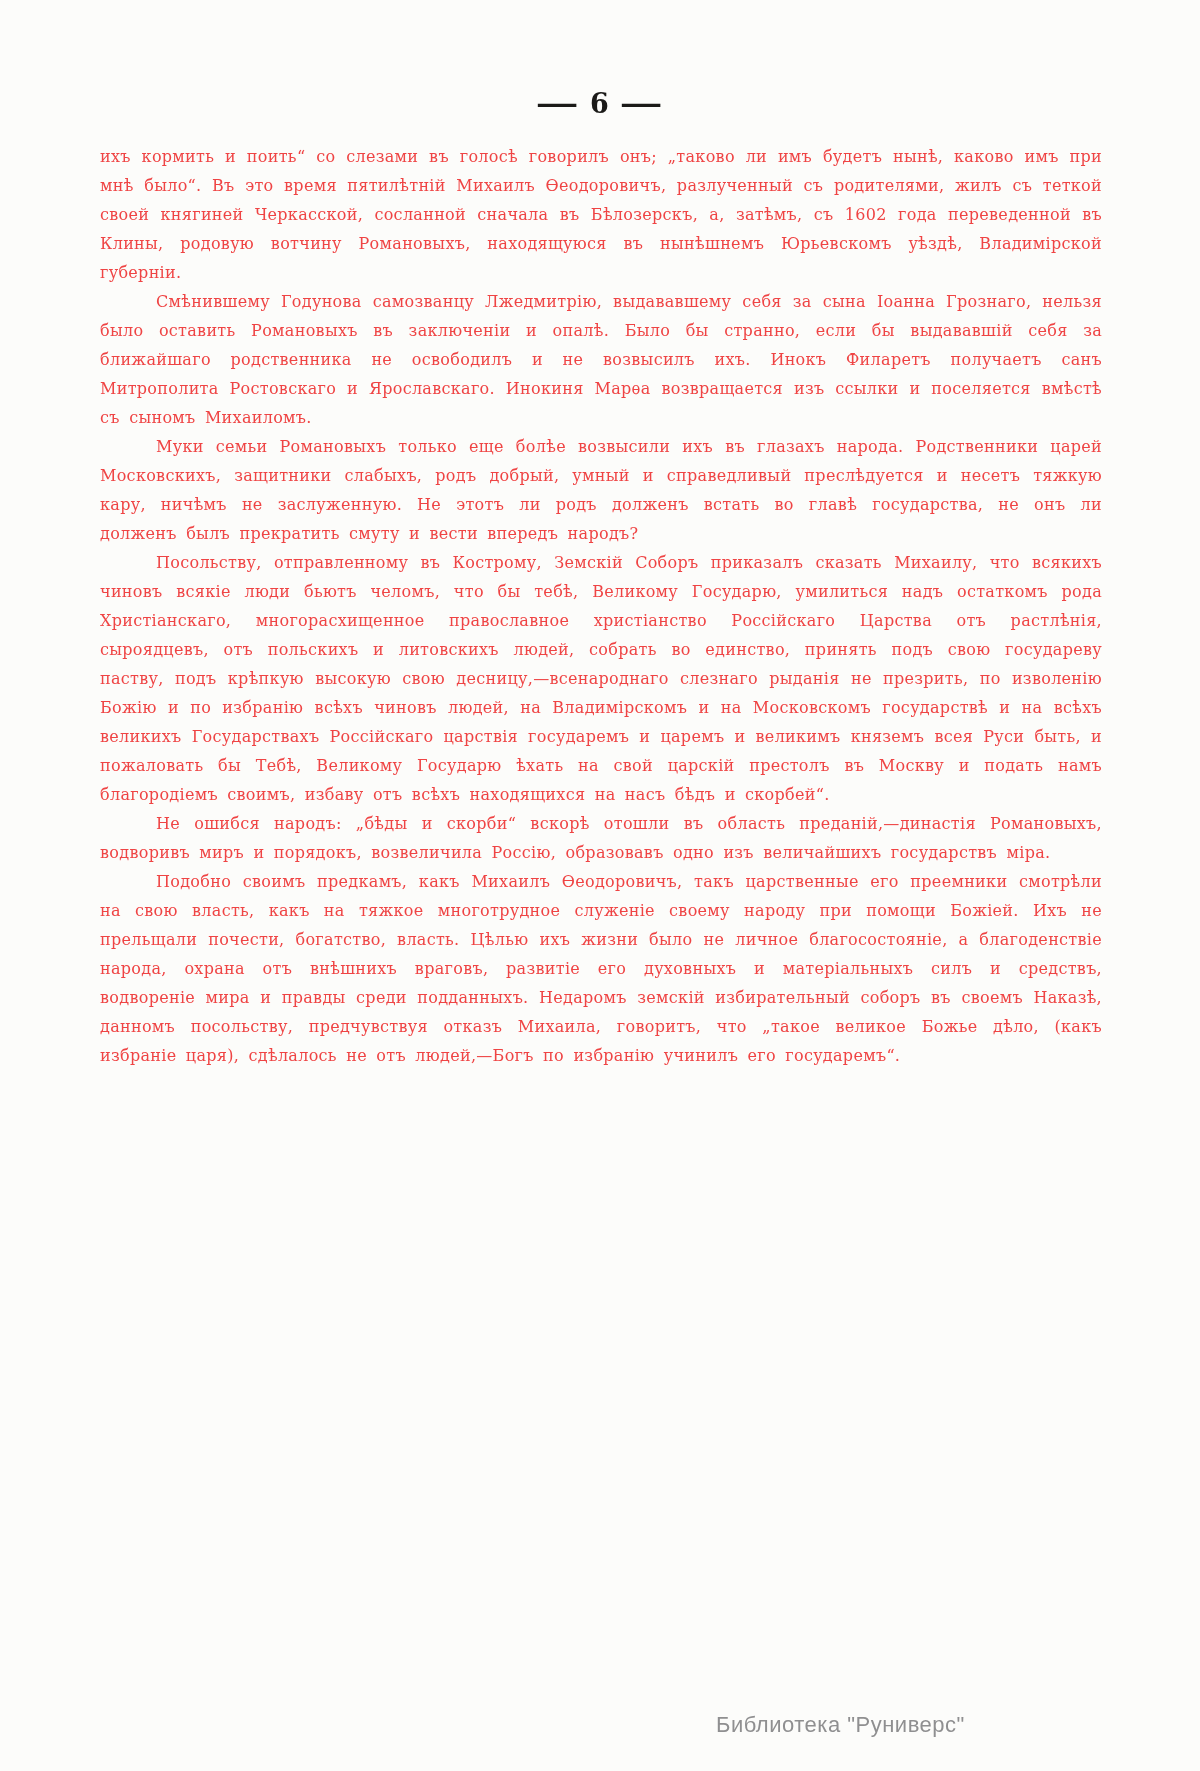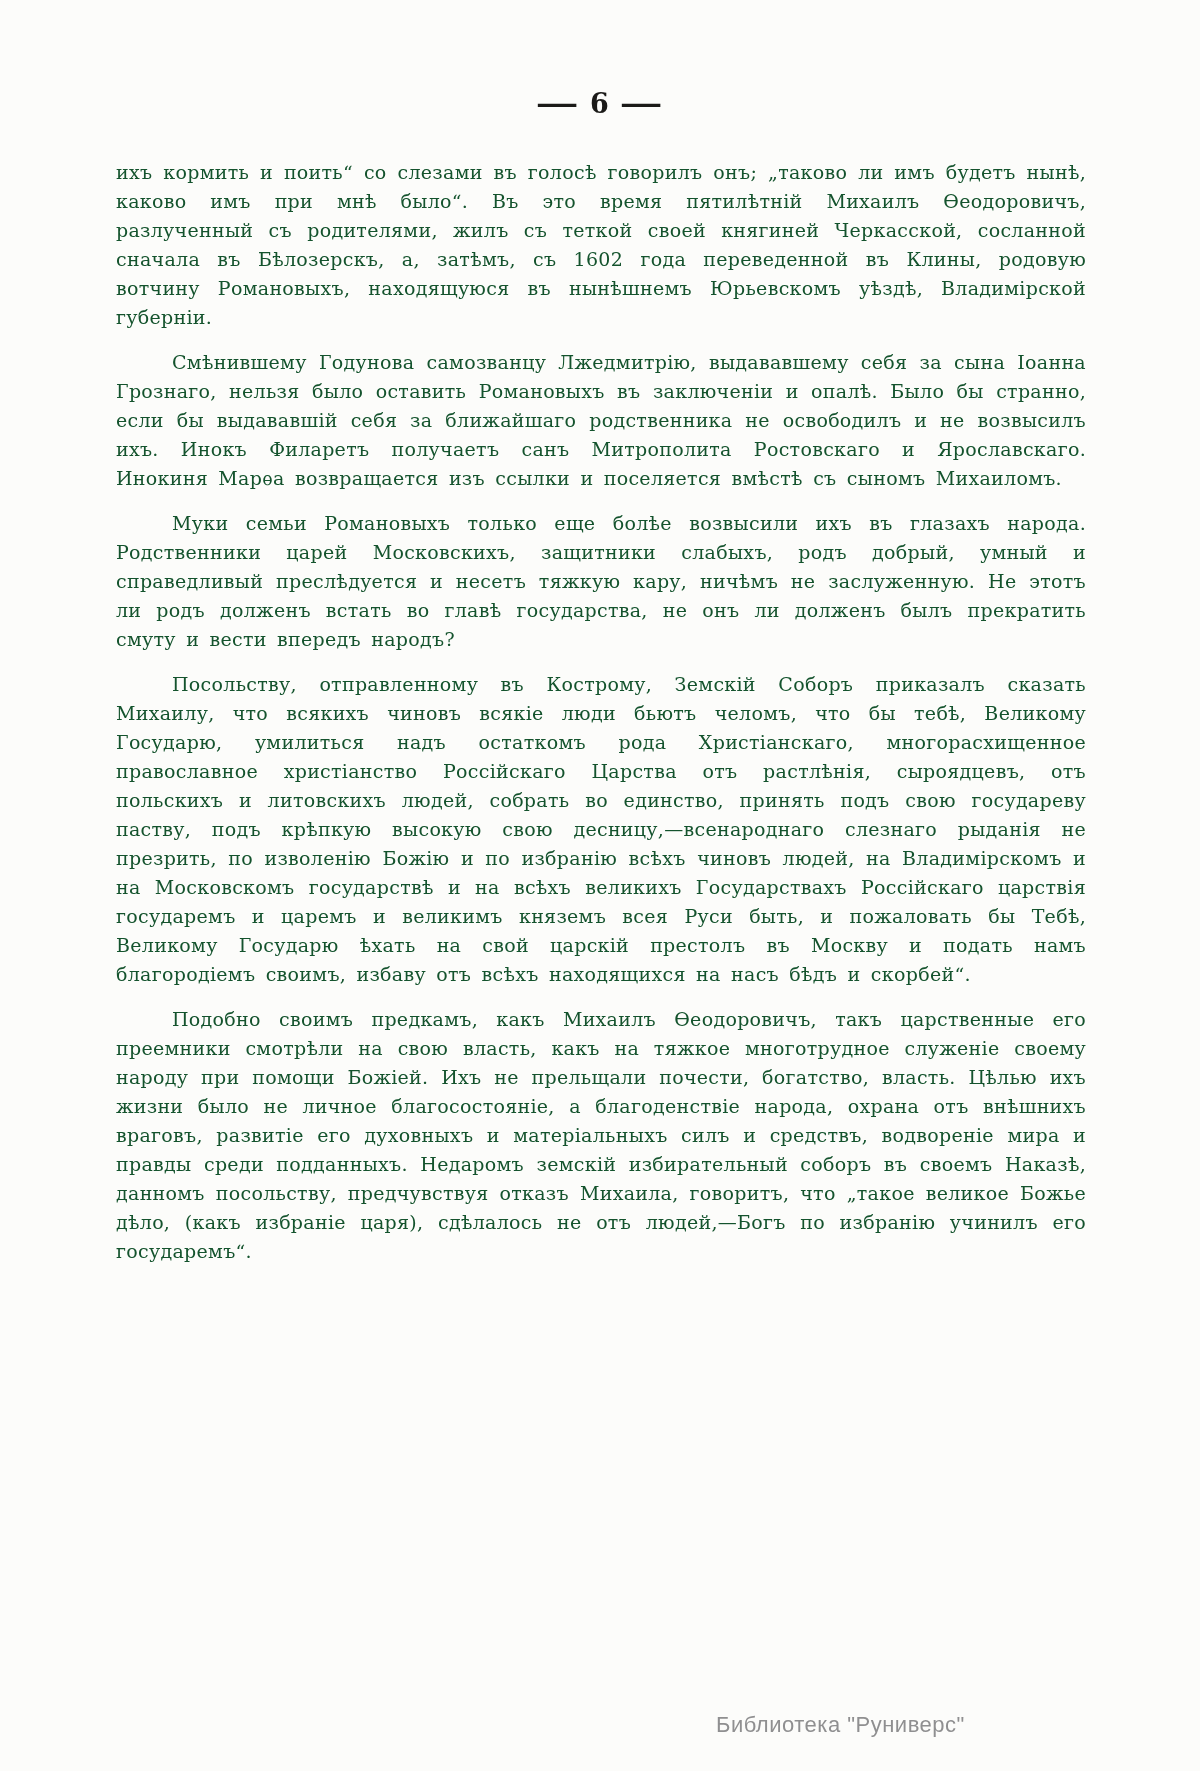--- a/index.html
+++ b/index.html
@@ -42,28 +42,28 @@
     display: inline-block;
     font-weight: bold;
   }
   .text-block {
     position: absolute;
     top: 142px;
     left: 100px;
     width: 1002px;
   }
   .para {
-    margin: 16px;
-    font-size: 19px;
+    margin: 0;
+    font-size: 16px;
     line-height: 29px;
     text-align: justify;
     text-indent: 56px;
     word-spacing: 4px;
     letter-spacing: 0.3px;
-    color: #14532d;
+    color: #ef4444;
   }
   .para.no-indent {
     text-indent: 0;
   }
   .watermark {
     position: absolute;
     top: 1712px;
     left: 716px;
     font-family: "Liberation Sans", sans-serif;
     font-size: 22px;
@@ -78,18 +78,19 @@
 
   <div class="page-header">
     <span class="dash">—</span><span class="page-num">6</span><span class="dash">—</span>
   </div>
 
   <div class="text-block">
     <p class="para no-indent">ихъ кормить и поить“ со слезами въ голосѣ говорилъ онъ; „таково ли имъ будетъ нынѣ, каково имъ при мнѣ было“. Въ это время пятилѣтній Михаилъ Ѳеодоровичъ, разлученный съ родителями, жилъ съ теткой своей княгиней Черкасской, сосланной сначала въ Бѣлозерскъ, а, затѣмъ, съ 1602 года переведенной въ Клины, родовую вотчину Романовыхъ, находящуюся въ нынѣшнемъ Юрьевскомъ уѣздѣ, Владимірской губерніи.</p>
     <p class="para">Смѣнившему Годунова самозванцу Лжедмитрію, выдававшему себя за сына Іоанна Грознаго, нельзя было оставить Романовыхъ въ заключеніи и опалѣ. Было бы странно, если бы выдававшій себя за ближайшаго родственника не освободилъ и не возвысилъ ихъ. Инокъ Филаретъ получаетъ санъ Митрополита Ростовскаго и Ярославскаго. Инокиня Марѳа возвращается изъ ссылки и поселяется вмѣстѣ съ сыномъ Михаиломъ.</p>
     <p class="para">Муки семьи Романовыхъ только еще болѣе возвысили ихъ въ глазахъ народа. Родственники царей Московскихъ, защитники слабыхъ, родъ добрый, умный и справедливый преслѣдуется и несетъ тяжкую кару, ничѣмъ не заслуженную. Не этотъ ли родъ долженъ встать во главѣ государства, не онъ ли долженъ былъ прекратить смуту и вести впередъ народъ?</p>
     <p class="para">Посольству, отправленному въ Кострому, Земскій Соборъ приказалъ сказать Михаилу, что всякихъ чиновъ всякіе люди бьютъ челомъ, что бы тебѣ, Великому Государю, умилиться надъ остаткомъ рода Христіанскаго, многорасхищенное православное христіанство Россійскаго Царства отъ растлѣнія, сыроядцевъ, отъ польскихъ и литовскихъ людей, собрать во единство, принять подъ свою государеву паству, подъ крѣпкую высокую свою десницу,—всенароднаго слезнаго рыданія не презрить, по изволенію Божію и по избранію всѣхъ чиновъ людей, на Владимірскомъ и на Московскомъ государствѣ и на всѣхъ великихъ Государствахъ Россійскаго царствія государемъ и царемъ и великимъ княземъ всея Руси быть, и пожаловать бы Тебѣ, Великому Государю ѣхать на свой царскій престолъ въ Москву и подать намъ благородіемъ своимъ, избаву отъ всѣхъ находящихся на насъ бѣдъ и скорбей“.</p>
+    <p class="para">Не ошибся народъ: „бѣды и скорби“ вскорѣ отошли въ область преданій,—династія Романовыхъ, водворивъ миръ и порядокъ, возвеличила Россію, образовавъ одно изъ величайшихъ государствъ міра.</p>
     <p class="para">Подобно своимъ предкамъ, какъ Михаилъ Ѳеодоровичъ, такъ царственные его преемники смотрѣли на свою власть, какъ на тяжкое многотрудное служеніе своему народу при помощи Божіей. Ихъ не прельщали почести, богатство, власть. Цѣлью ихъ жизни было не личное благосостояніе, а благоденствіе народа, охрана отъ внѣшнихъ враговъ, развитіе его духовныхъ и матеріальныхъ силъ и средствъ, водвореніе мира и правды среди подданныхъ. Недаромъ земскій избирательный соборъ въ своемъ Наказѣ, данномъ посольству, предчувствуя отказъ Михаила, говоритъ, что „такое великое Божье дѣло, (какъ избраніе царя), сдѣлалось не отъ людей,—Богъ по избранію учинилъ его государемъ“.</p>
   </div>
 
   <div class="watermark">Библиотека "Руниверс"</div>
 
 </div>
 
 </body></html>

